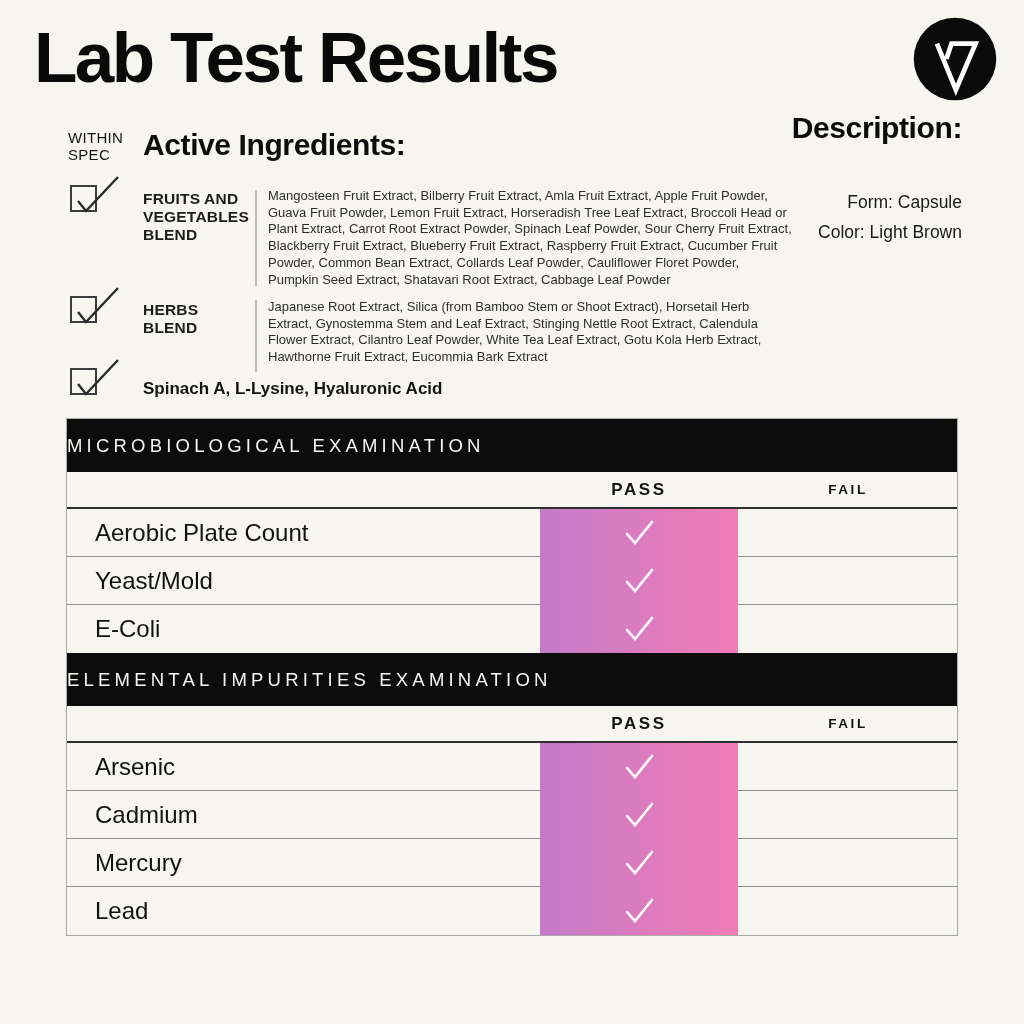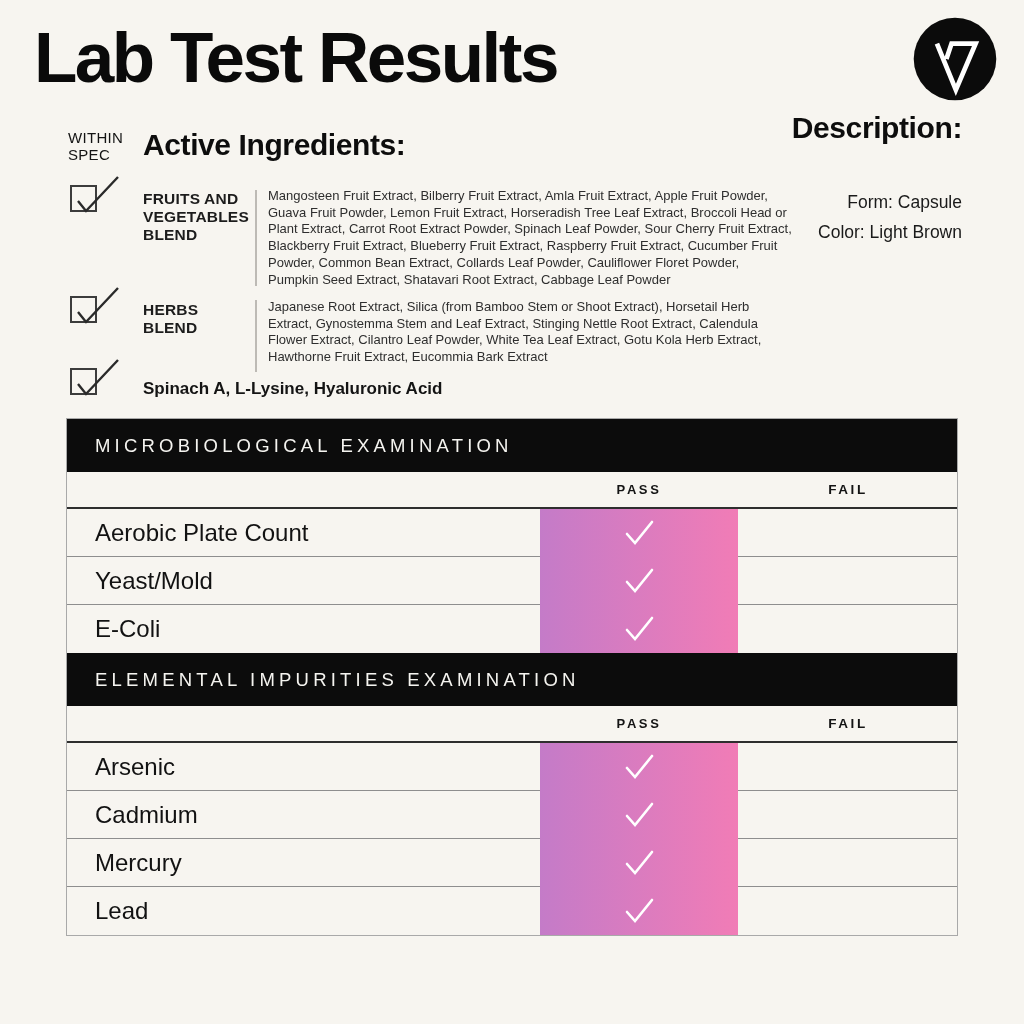--- a/index.html
+++ b/index.html
@@ -22,23 +22,23 @@
   .cbox { position:absolute; width:27px; height:27px; border:2px solid #3c3c3c; background:transparent; }
   .cbox svg { position:absolute; left:2px; top:-14px; overflow:visible; }
 
   .blend-name { position:absolute; left:143px; width:108px; font-size:15.5px; font-weight:700; line-height:1.15; letter-spacing:.2px; color:#1c1c1c; }
   .vdiv { position:absolute; left:255px; width:1.5px; background:#bdbab5; }
   .blend-items { position:absolute; left:268px; width:524px; font-size:13px; line-height:1.285; color:#2e2e2e; }
   .vitamin-line { position:absolute; left:143px; top:379px; font-size:17px; font-weight:700; color:#141414; }
 
   
   .tablewrap { position:absolute; left:66px; top:418px; width:892px; border:1px solid #a9a9a9; }
-  .section-bar { height:53px; background:#0c0c0c; color:#f5f4f0; display:flex; align-items:center; padding-left:28px; font-size:18.5px; letter-spacing:4.2px; font-weight:400; }
+  .section-bar { height:53px; background:#0c0c0c; color:#f5f4f0; display:flex; align-items:center; font-size:18.5px; letter-spacing:4.2px; font-weight:400; }
   .col-header { position:relative; height:37px; border-bottom:2px solid #2e2e2e; }
-  .pass-head { position:absolute; left:473px; width:198px; top:0; bottom:0; display:flex; align-items:center; justify-content:center; font-size:13px; font-weight:700; letter-spacing:2.6px; color:#141414; }
+  .pass-head { position:absolute; left:473px; width:198px; top:0; bottom:0; display:flex; align-items:center; justify-content:center; font-size:17px; font-weight:700; letter-spacing:2.6px; color:#141414; }
   .fail-head { position:absolute; left:672px; right:0; top:0; bottom:0; display:flex; align-items:center; justify-content:center; font-size:13.5px; font-weight:700; letter-spacing:2.6px; color:#141414; }
   .rows { position:relative; }
   .pinkcol { position:absolute; left:473px; width:198px; top:0; bottom:0; z-index:1; }
   .trow { position:relative; height:48px; border-bottom:1px solid #8e8e8e; display:flex; align-items:center; }
   .trow:last-child { border-bottom:none; }
   .trow-label { padding-left:28px; font-size:24px; color:#121212; letter-spacing:0; }
   .checkcell { position:absolute; left:473px; width:198px; top:0; bottom:0; display:flex; align-items:center; justify-content:center; z-index:2; }
 </style>
 </head>
 <body>

